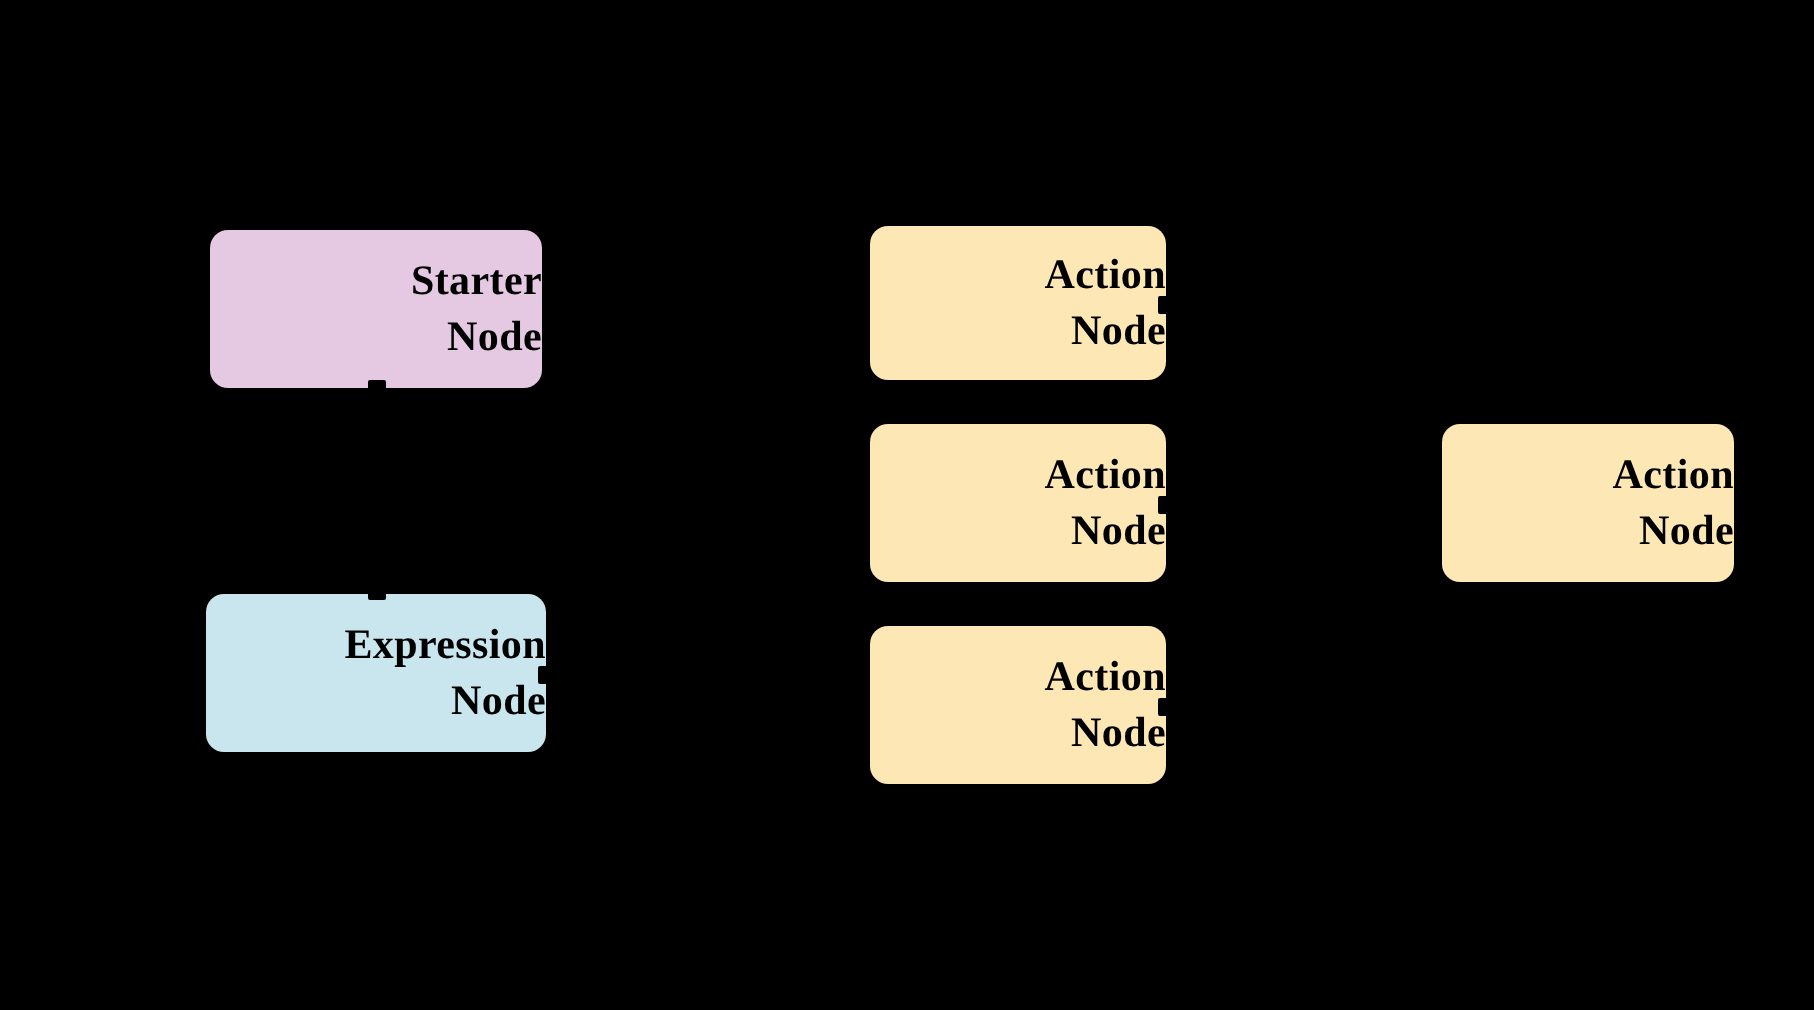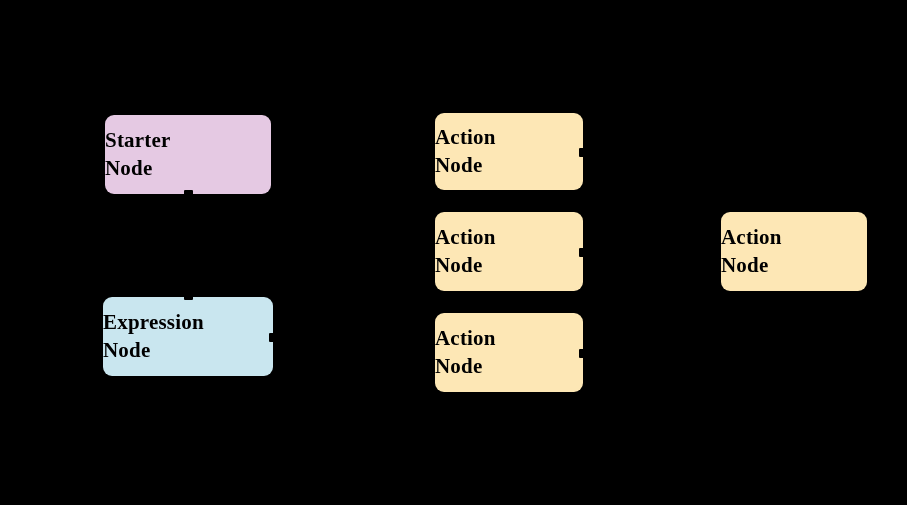--- a/index.html
+++ b/index.html
@@ -25,21 +25,21 @@
     width: 907px;
     height: 505px;
     pointer-events: none;
   }
   .node {
     position: absolute;
     box-sizing: border-box;
     border-radius: 9px;
     display: flex;
     flex-direction: column;
-    align-items: flex-start;
+    align-items: flex-end;
     justify-content: center;
     text-align: center;
     color: #000000;
     font-weight: bold;
     font-size: 21px;
     line-height: 1.32;
     letter-spacing: 0.2px;
     -webkit-font-smoothing: antialiased;
   }
   .node .line {

